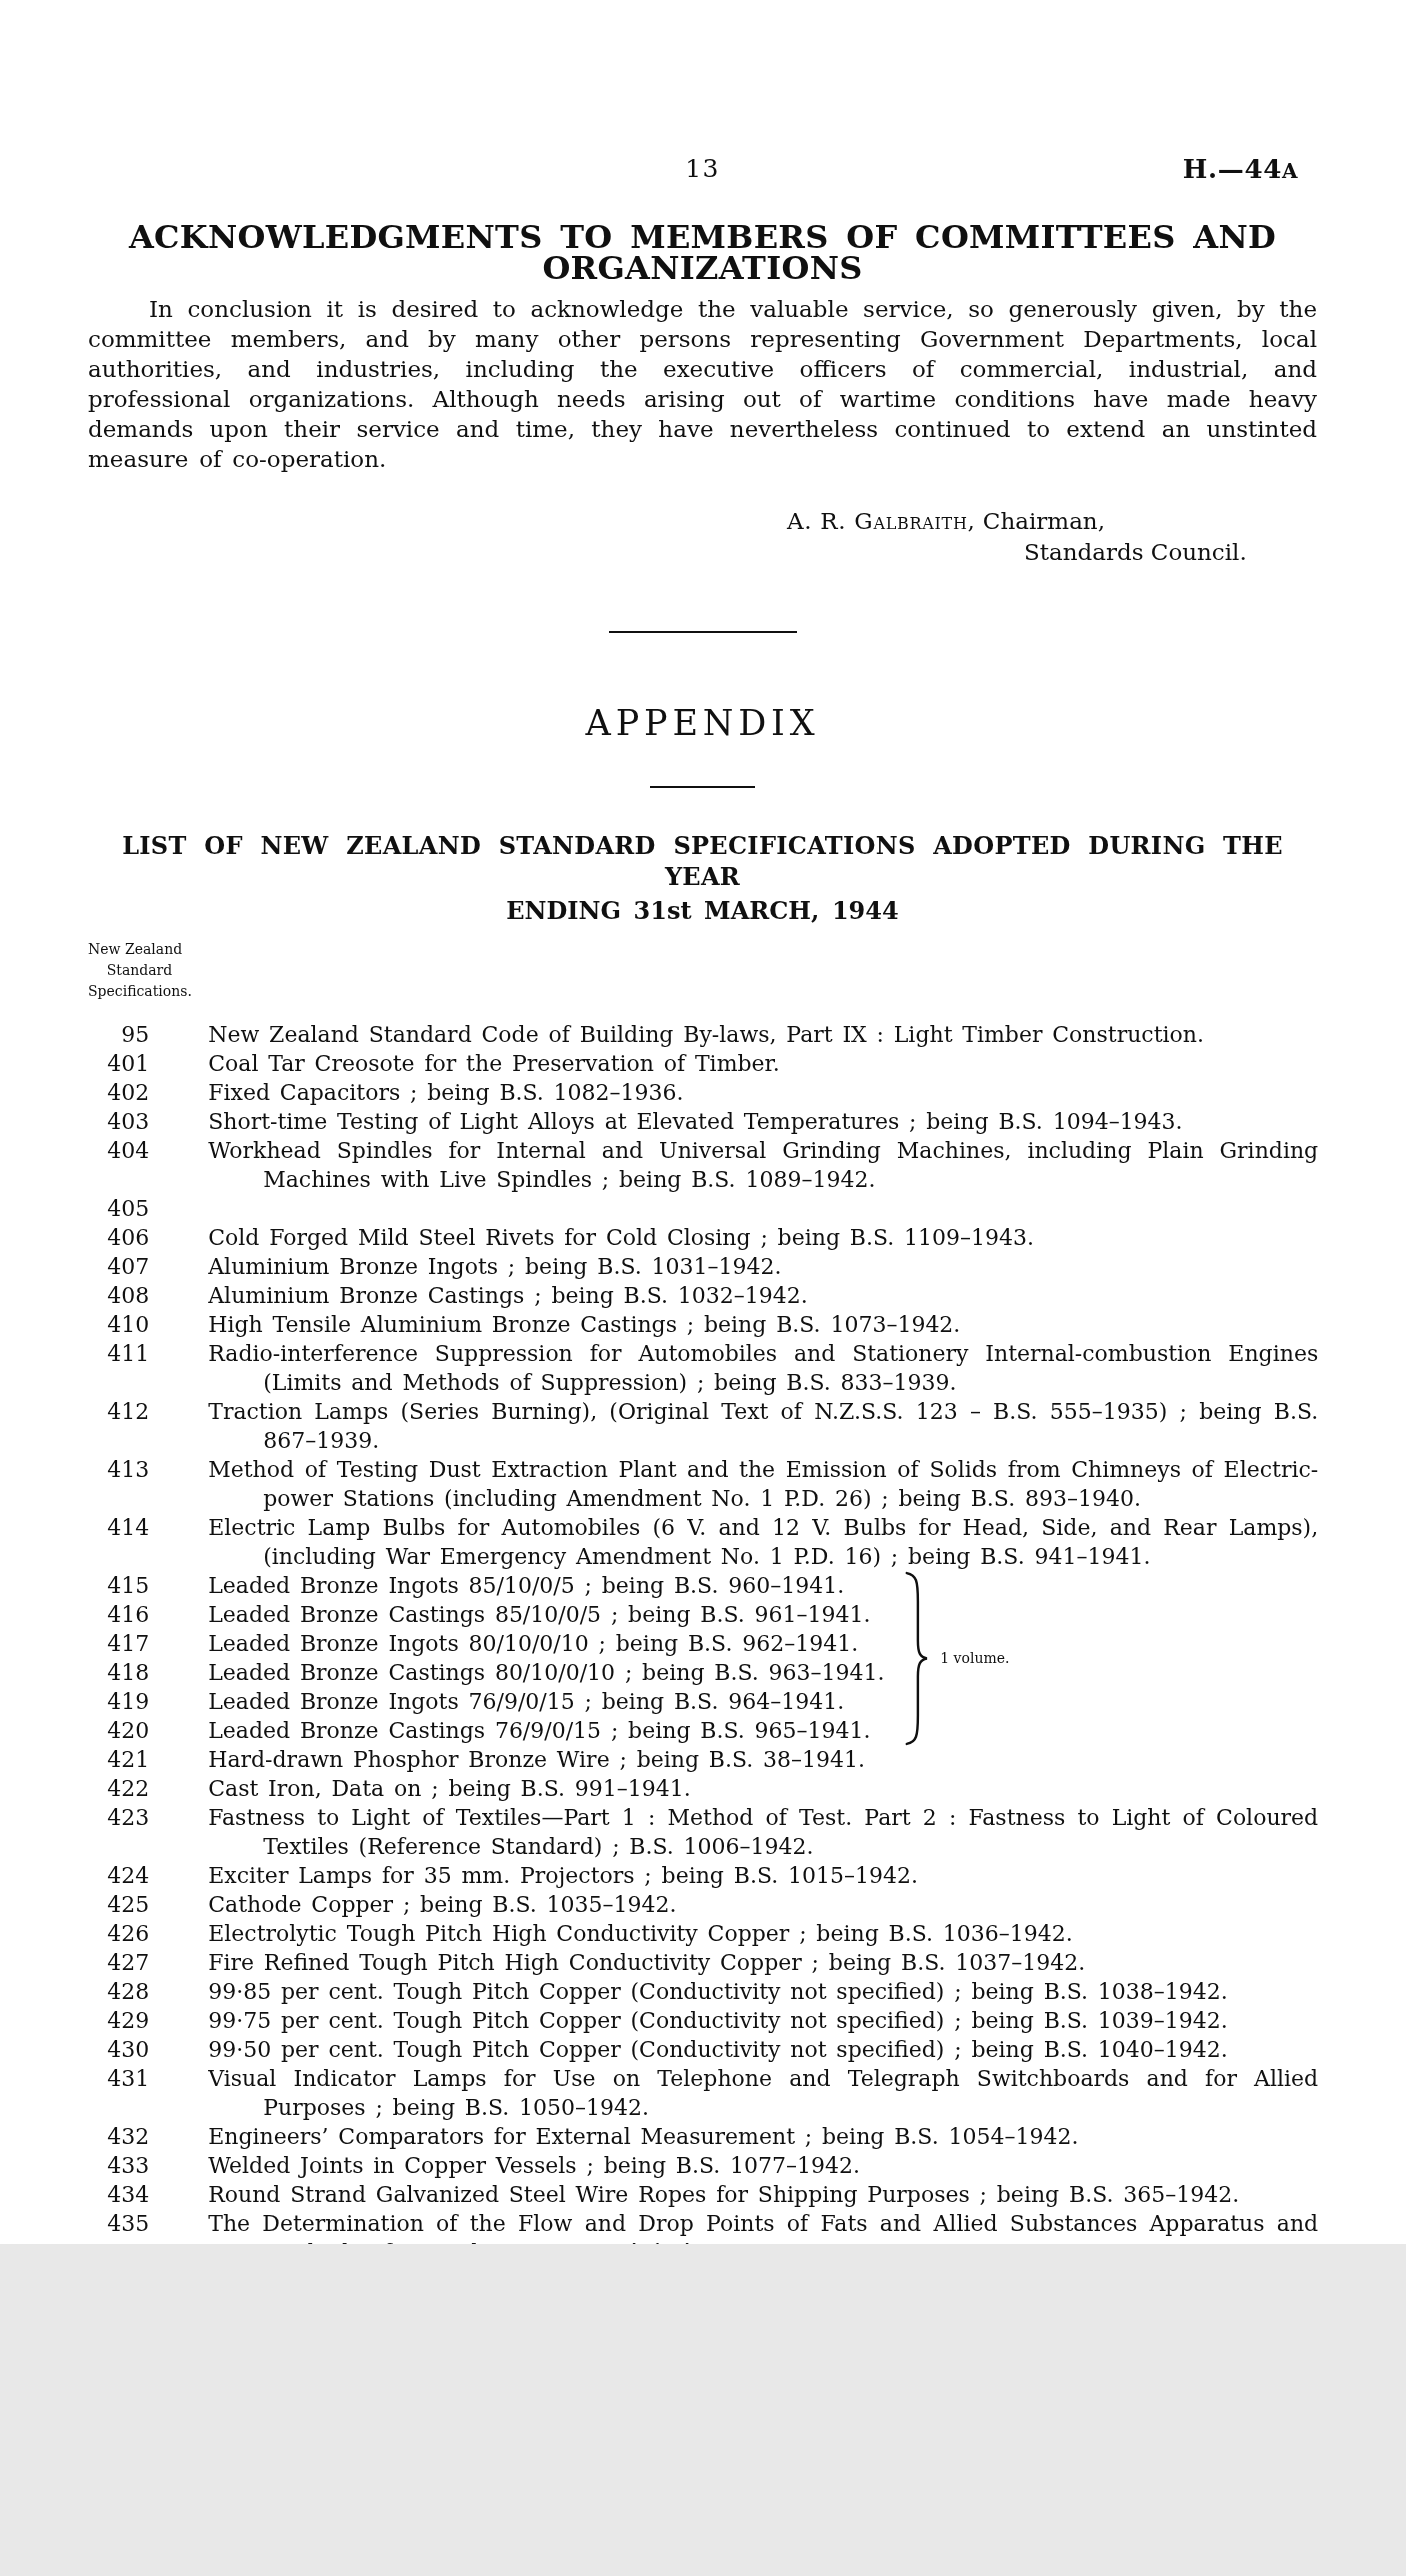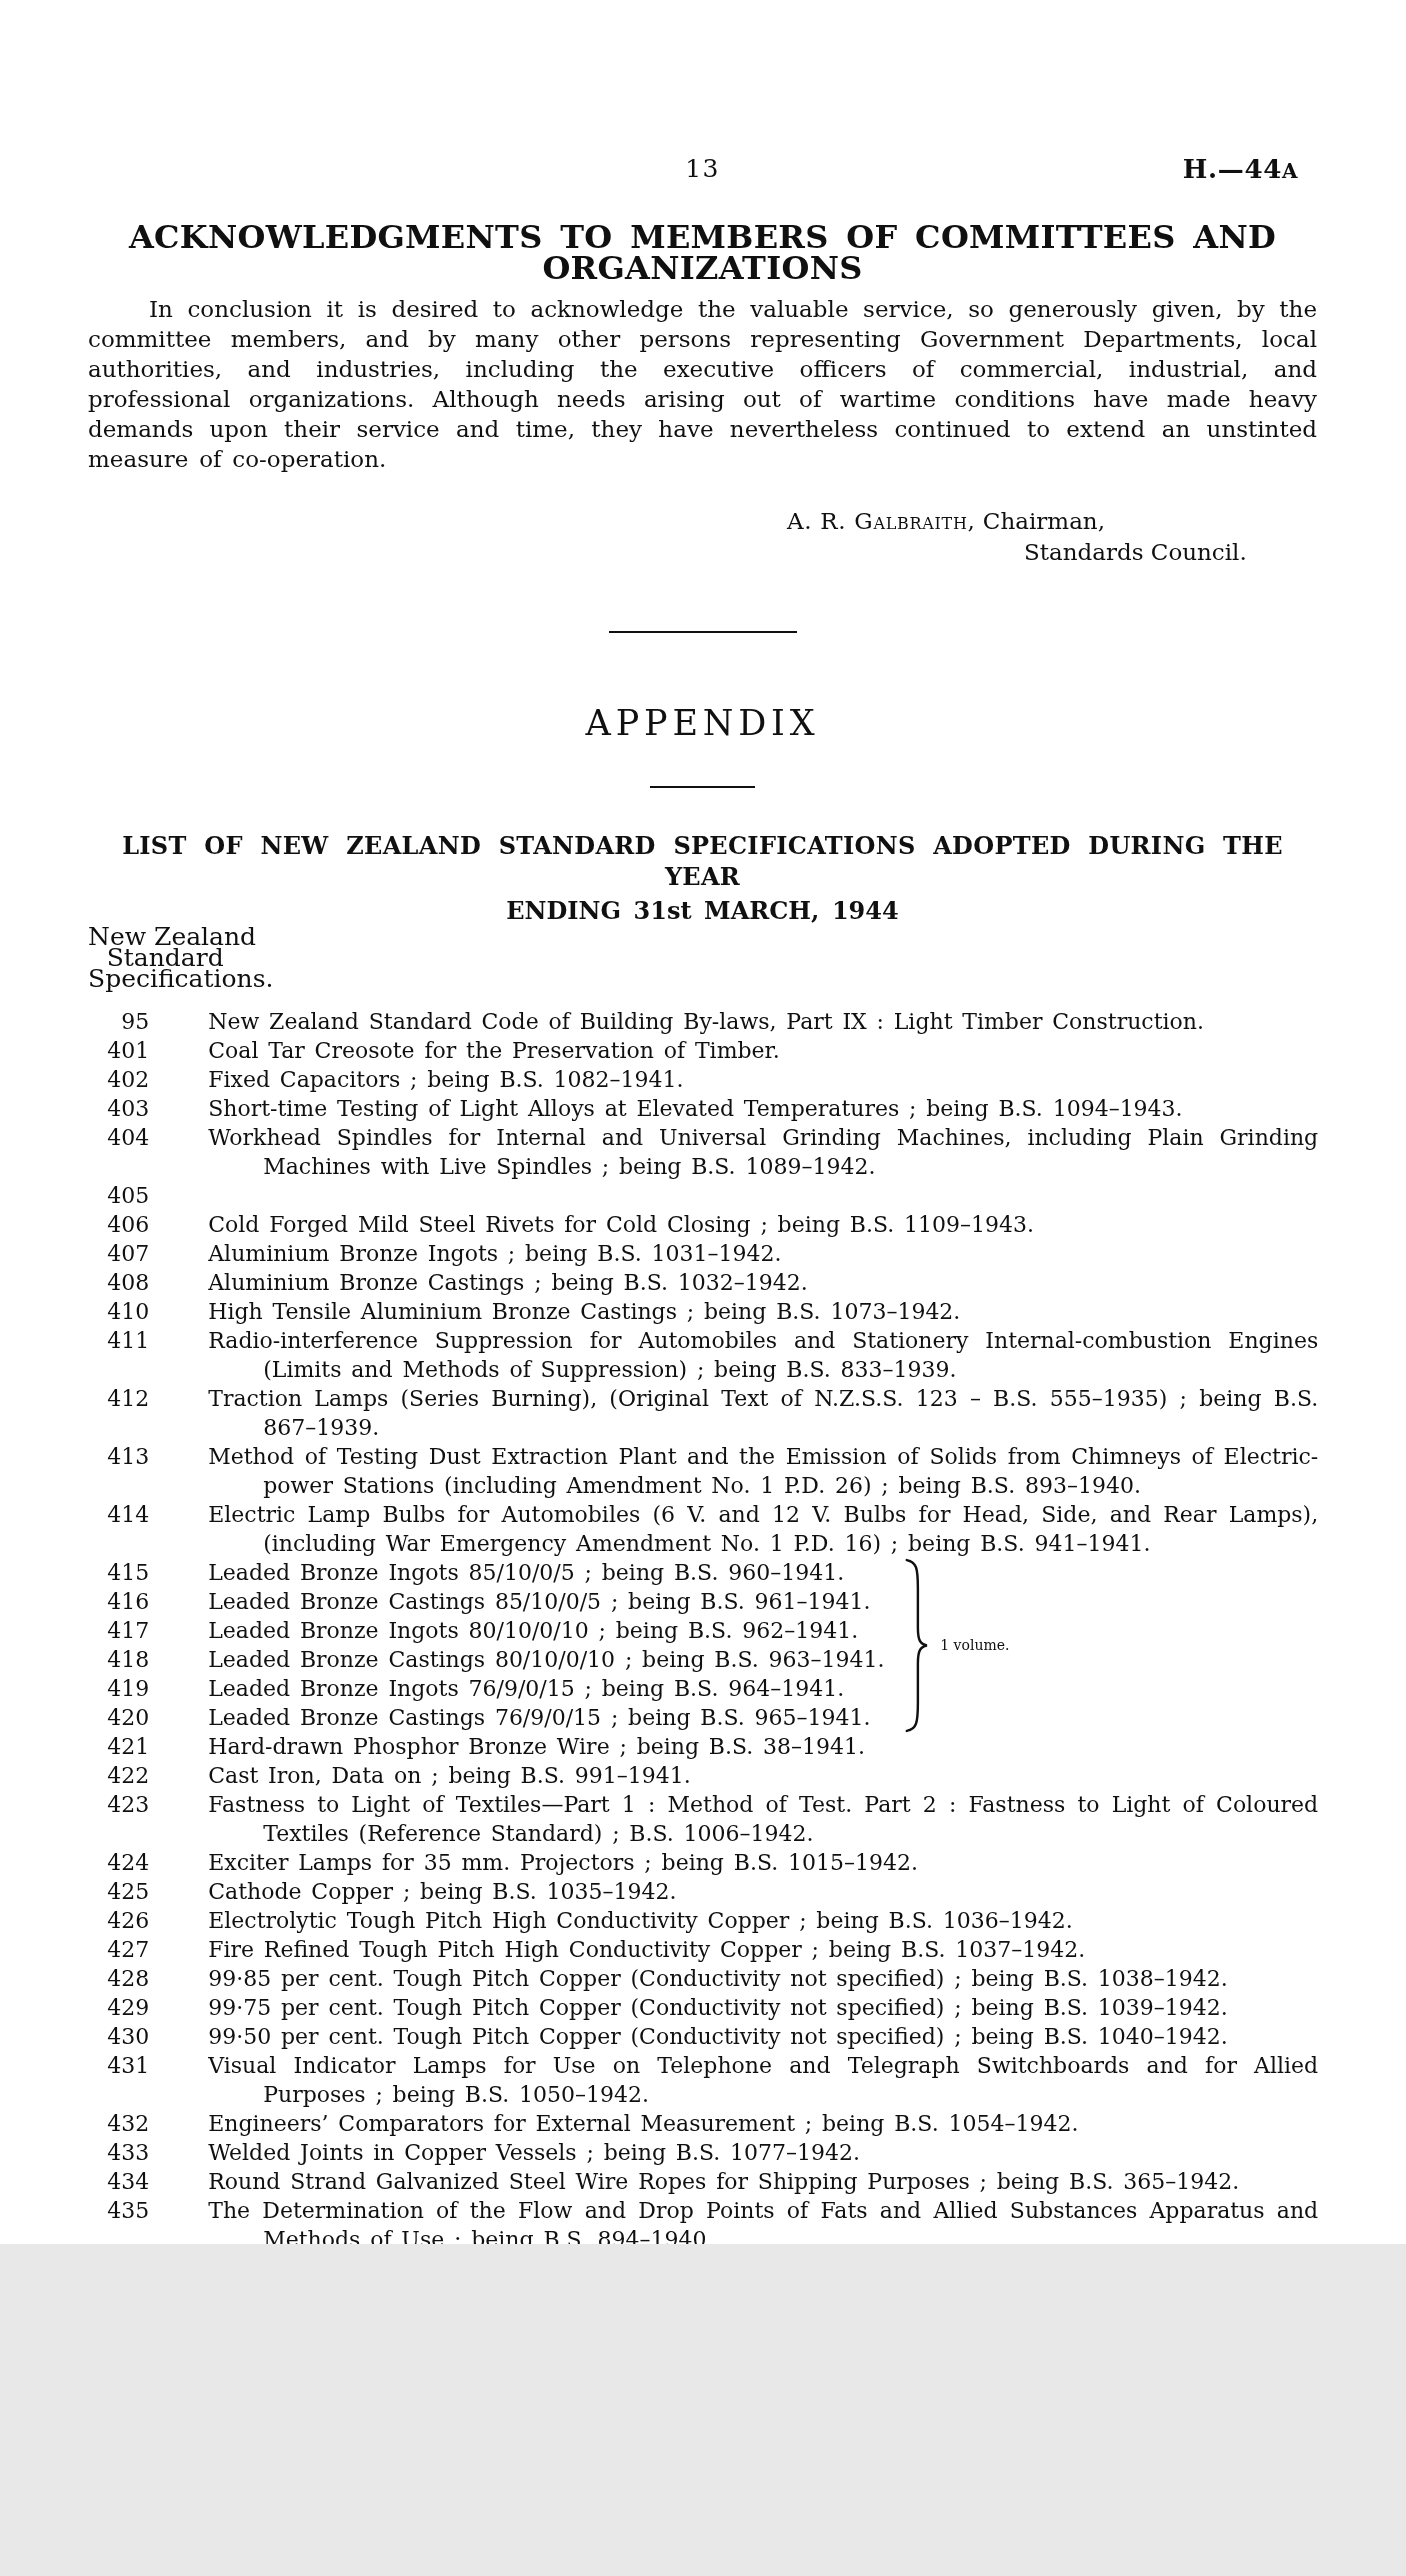--- a/index.html
+++ b/index.html
@@ -44,21 +44,21 @@
   h2{
     margin:71px 0 0 0;
     font-size:35px;line-height:39px;
     font-weight:400;text-align:center;letter-spacing:4.8px;
   }
   
   h3{margin:42px 0 0 0;font-size:24px;line-height:31px;font-weight:700;text-align:center;}
   .h3-line1{word-spacing:9px;letter-spacing:0.3px;}
   .h3-line2{margin-top:2.8px;word-spacing:4.2px;}
   
-  .side-label{margin-top:0;font-size:25px;line-height:21px;}
+  .side-label{margin-top:13px;font-size:14px;line-height:21px;}
   .side-label .sl2{padding-left:18.7px;}
   
   .spec-list{
     margin:18px 0 0 -4.8px;       
     width:1235px;
     font-size:22px;line-height:29px;
   }
   .row{display:flex;}
   .num{flex:none;width:66px;text-align:right;}
   .txt{flex:1;margin-left:59px;text-align:justify;padding-left:55px;text-indent:-55px;word-spacing:2.8px;}
@@ -106,21 +106,21 @@
       <div class="row">
         <div class="num">95</div>
         <div class="txt">New Zealand Standard Code of Building By-laws, Part IX :  Light Timber Construction.</div>
       </div>
       <div class="row">
         <div class="num">401</div>
         <div class="txt">Coal Tar Creosote for the Preservation of Timber.</div>
       </div>
       <div class="row">
         <div class="num">402</div>
-        <div class="txt">Fixed Capacitors ;  being B.S. 1082–1941.</div>
+        <div class="txt">Fixed Capacitors ;  being B.S. 1082–1936.</div>
       </div>
       <div class="row">
         <div class="num">403</div>
         <div class="txt">Short-time Testing of Light Alloys at Elevated Temperatures ;  being B.S. 1094–1943.</div>
       </div>
       <div class="row">
         <div class="num">404</div>
         <div class="txt">Workhead Spindles for Internal and Universal Grinding Machines, including Plain Grinding Machines with Live Spindles ;  being B.S. 1089–1942.</div>
       </div>
       <div class="row">

